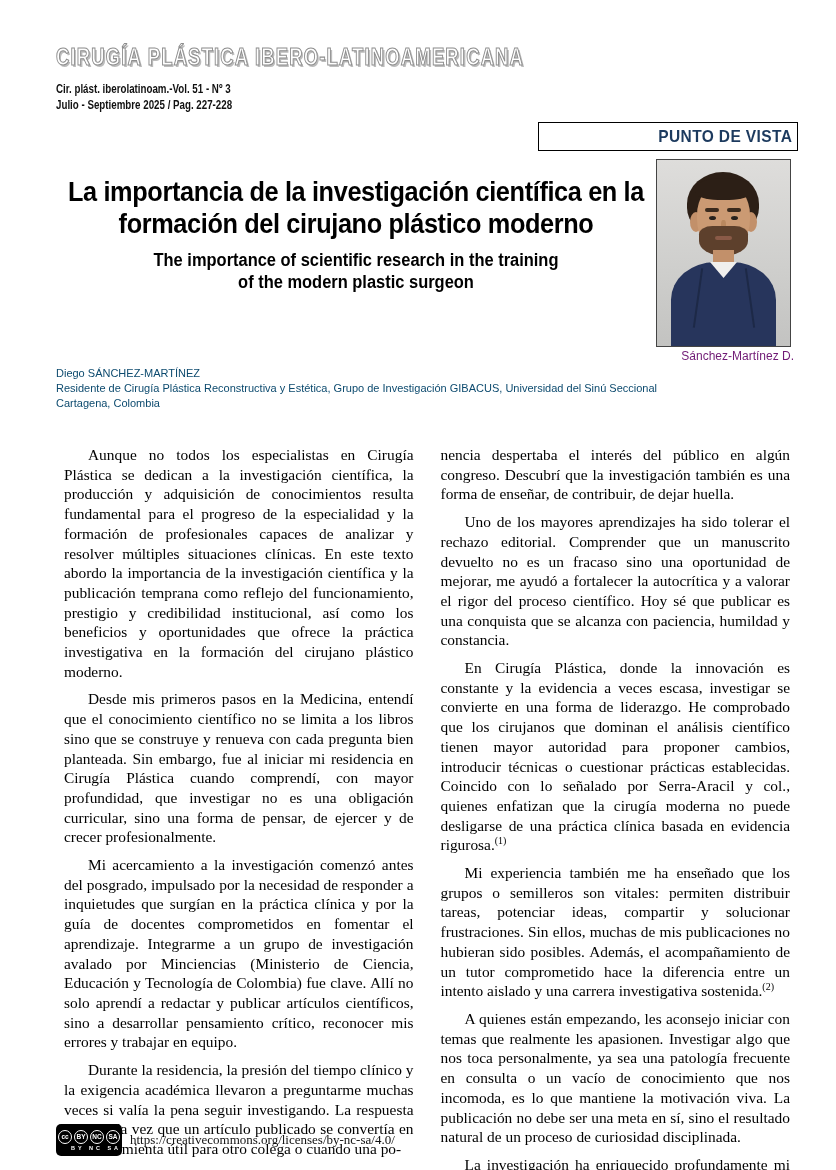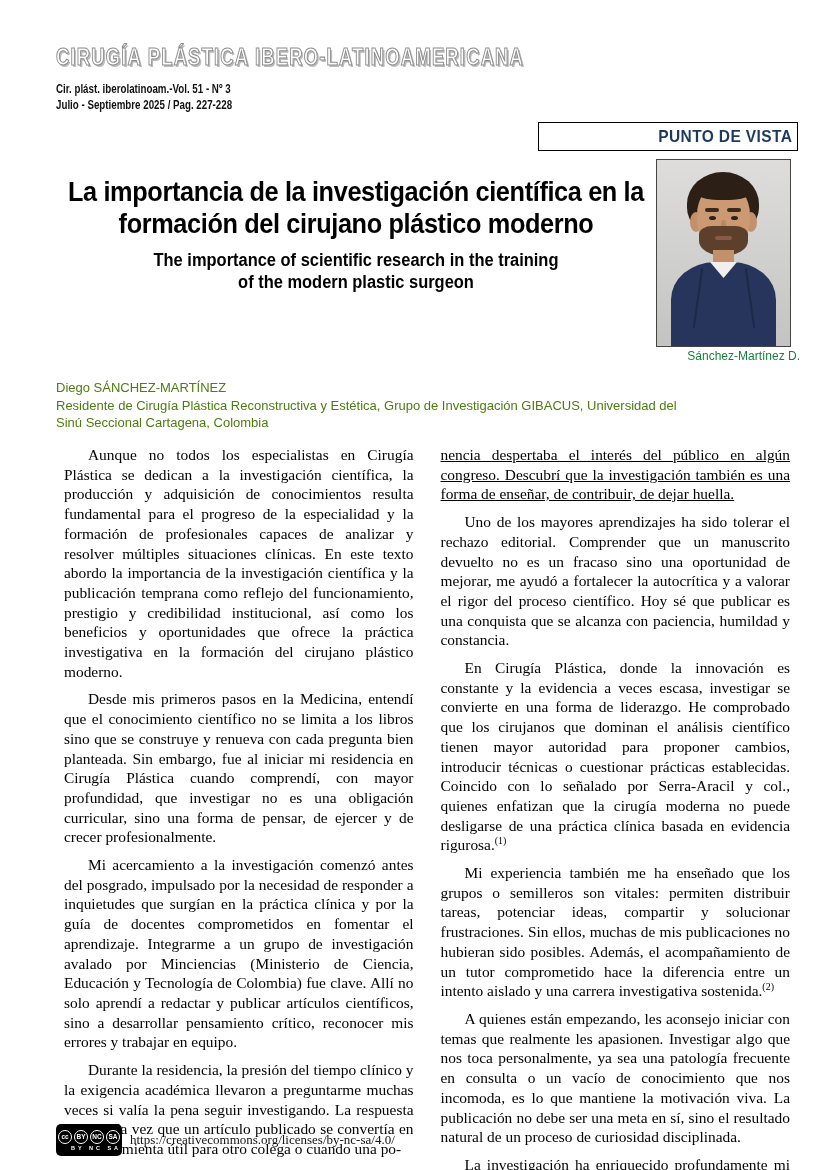--- a/index.html
+++ b/index.html
@@ -40,33 +40,33 @@
   .p-eye-r{left:74px;top:56px;width:7px;height:4px;background:#27211c;border-radius:50%;}
   .p-nose{left:64px;top:60px;width:5px;height:12px;background:#b9885f;border-radius:40%;}
   .p-beard{left:42px;top:66px;width:49px;height:30px;background:#5d402c;border-radius:30% 30% 55% 55%;}
   .p-mouth{left:58px;top:76px;width:17px;height:4px;background:#8a5a47;border-radius:3px;}
   .p-neck{left:56px;top:90px;width:21px;height:18px;background:#c2906a;}
   .p-shirt{left:14px;top:102px;width:105px;height:90px;background:#27355c;border-radius:42% 42% 0 0;}
   .p-vneck{left:53px;top:102px;width:27px;height:16px;background:#f0efed;
            clip-path:polygon(0 0,100% 0,50% 100%);}
   .p-seam{left:40px;top:108px;width:2px;height:60px;background:#1d2947;transform:rotate(8deg);}
   .p-seam2{left:92px;top:108px;width:2px;height:60px;background:#1d2947;transform:rotate(-8deg);}
-  .photo-caption{position:absolute;right:36px;top:349px;font-size:12px;color:#15803d;}
+  .photo-caption{position:absolute;right:42px;top:349px;font-size:12px;color:#701a75;}
 
   
-  .author{position:absolute;left:56px;top:380px;width:640px;font-size:13px;line-height:1.3;color:#4d7c0f;}
+  .author{position:absolute;left:56px;top:366px;width:640px;font-size:11px;line-height:1.3;color:#0c4a6e;}
   .author .name{margin:0 0 1px 0;}
 
   
   .columns{position:absolute;left:56px;top:437px;width:742px;display:flex;gap:11px;
         font-family:"Liberation Serif",serif;font-size:15.4px;line-height:19.7px;
         text-align:justify;color:#000;}
   .col{flex:1;}
   .col p{margin:8px;text-indent:24px;}
-  .col p.noindent{text-indent:0;text-decoration:underline;}
+  .col p.noindent{text-indent:0;}
   .col sup{font-size:10px;line-height:0;vertical-align:super;}
 
   
   .footer{position:absolute;left:56px;top:1124px;display:flex;align-items:center;gap:8px;}
   .cc-badge{width:66px;height:32px;background:#000;border-radius:5px;display:flex;flex-direction:column;
         align-items:center;justify-content:center;flex-shrink:0;}
   .cc-row{display:flex;gap:2px;}
   .cc-circle{width:12px;height:12px;border:1.4px solid #fff;border-radius:50%;color:#fff;
         font-size:6.5px;font-weight:700;display:flex;align-items:center;justify-content:center;
         font-family:"Liberation Sans",sans-serif;}

